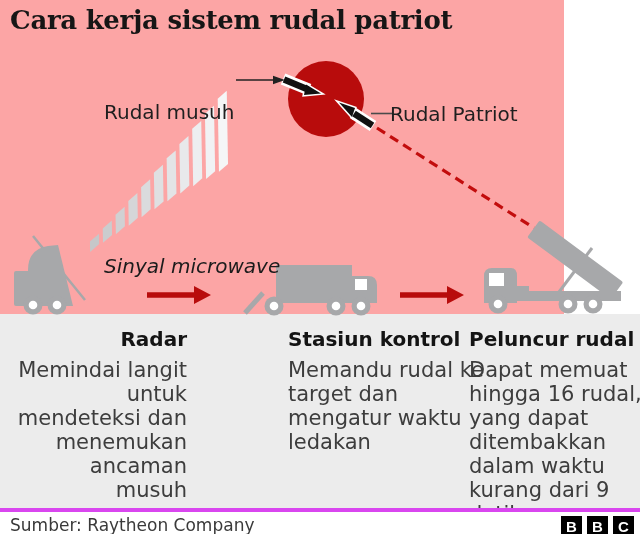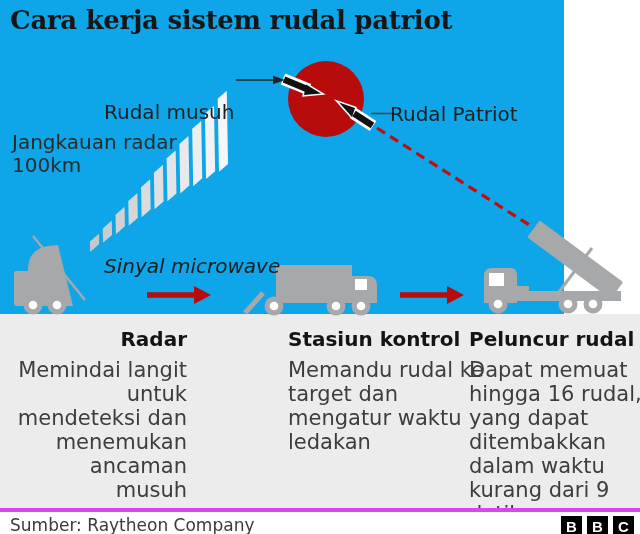--- a/index.html
+++ b/index.html
@@ -1,18 +1,18 @@
 <!DOCTYPE html>
 <html><head>
 <meta charset="utf-8">
 <style>
   html,body{margin:0;padding:0;}
   body{width:640px;height:534px;overflow:hidden;background:#fff;
        font-family:"DejaVu Sans","Liberation Sans",sans-serif;}
-  #stage{position:relative;width:564px;height:534px;background:#0ea5e9;}
+  #stage{position:relative;width:564px;height:534px;background:#fca5a5;}
   #gfx{position:absolute;left:0;top:0;z-index:2;}
   .txt{position:absolute;z-index:3;color:#1f1f1f;}
   #title{left:10px;top:5px;font-family:"DejaVu Serif","Liberation Serif",serif;
          font-size:26px;font-weight:700;color:#161616;letter-spacing:-0.3px;}
   #lbl-enemy{left:104px;top:66px;font-size:20px;margin-top:34px;}
   #lbl-patriot{left:390px;top:102px;font-size:20px;}
   #lbl-range{left:12px;top:131px;font-size:20px;line-height:23px;white-space:pre-line;color:#2b2b2b;}
   #lbl-microwave{left:104px;top:254px;font-size:20px;font-style:italic;color:#1c1c1c;text-align:center;}
   #panel{position:absolute;left:0;top:314px;width:640px;height:194px;
          background:#ececec;z-index:1;}
@@ -119,22 +119,20 @@
         <circle cx="593" cy="304" r="4.3" fill="#fff"></circle>
     </g>
   </svg>
 
   <div id="title" class="txt">Cara kerja sistem rudal patriot</div>
 
   <div id="lbl-enemy" class="txt">Rudal musuh</div>
 
   <div id="lbl-patriot" class="txt">Rudal Patriot</div>
 
-  <div id="lbl-range" class="txt">Jangkauan radar
-100km</div>
 
   <div id="lbl-microwave" class="txt">Sinyal microwave</div>
 
   <div id="col-1" class="col">
     <div class="col-h">Radar</div>
     <div class="col-b">Memindai langit untuk mendeteksi dan menemukan ancaman musuh</div>
   </div>
 
   <div id="col-2" class="col">
     <div class="col-h">Stasiun kontrol</div>

